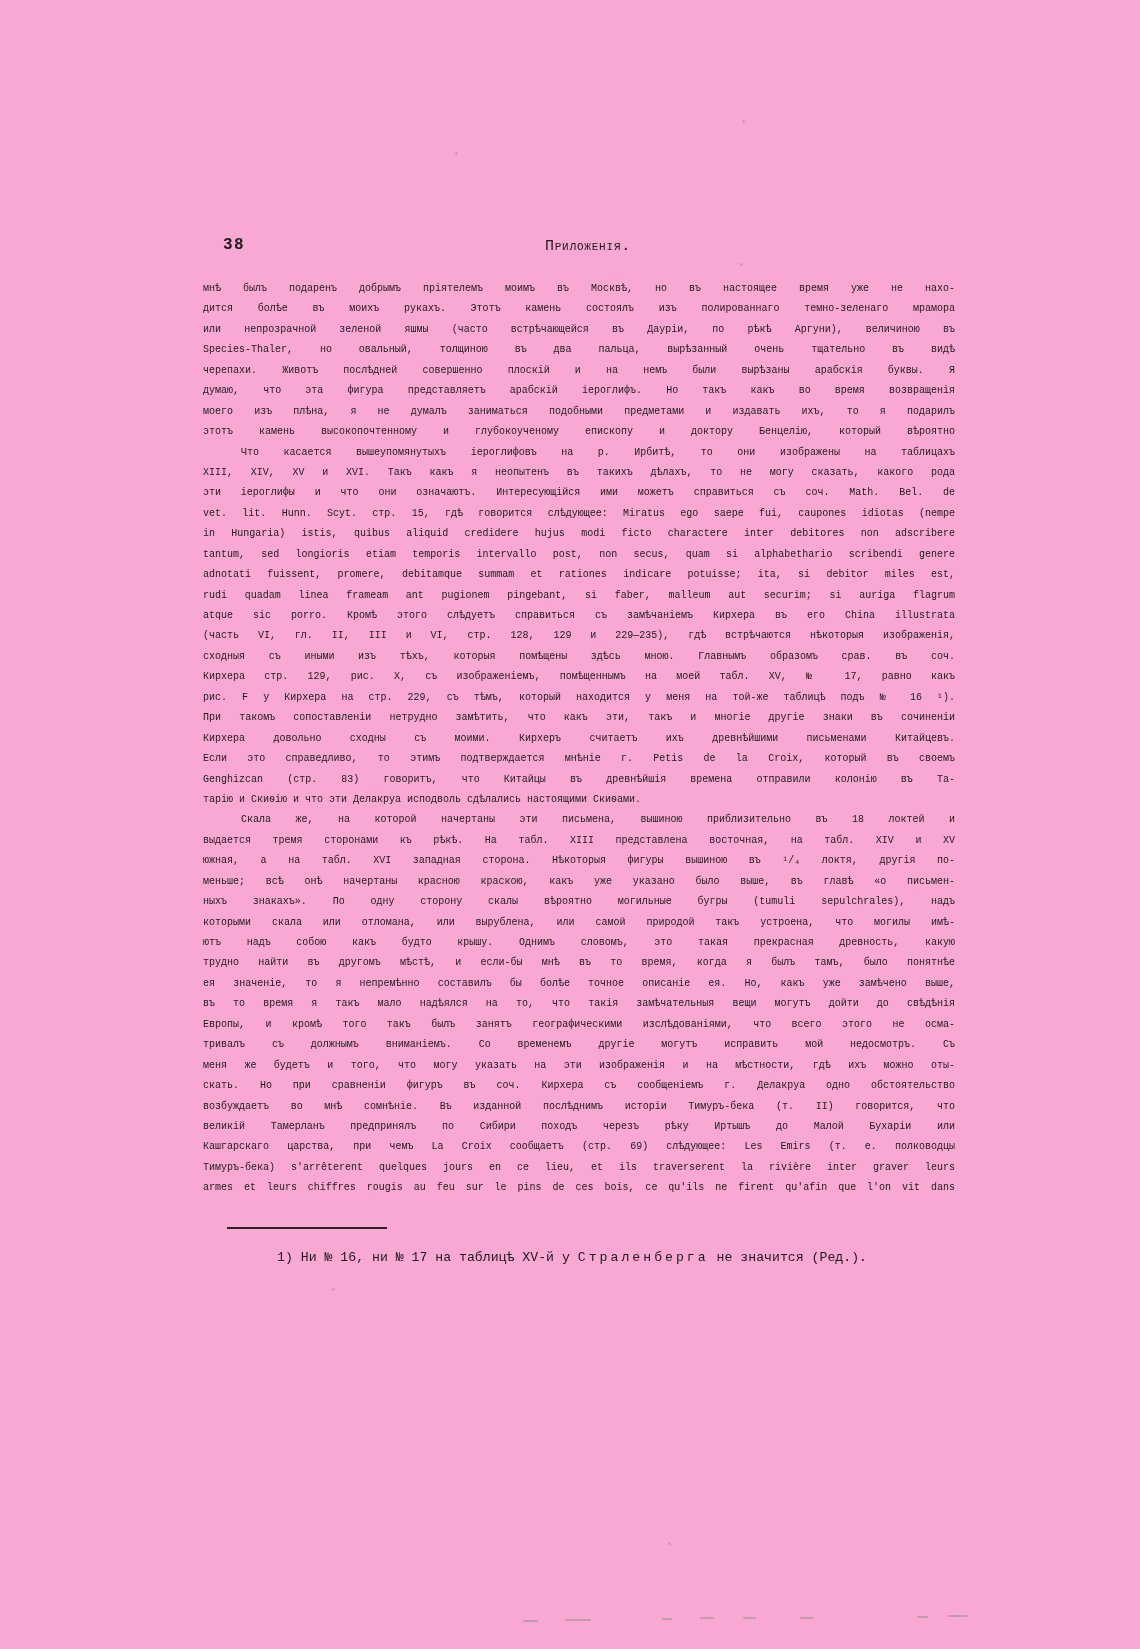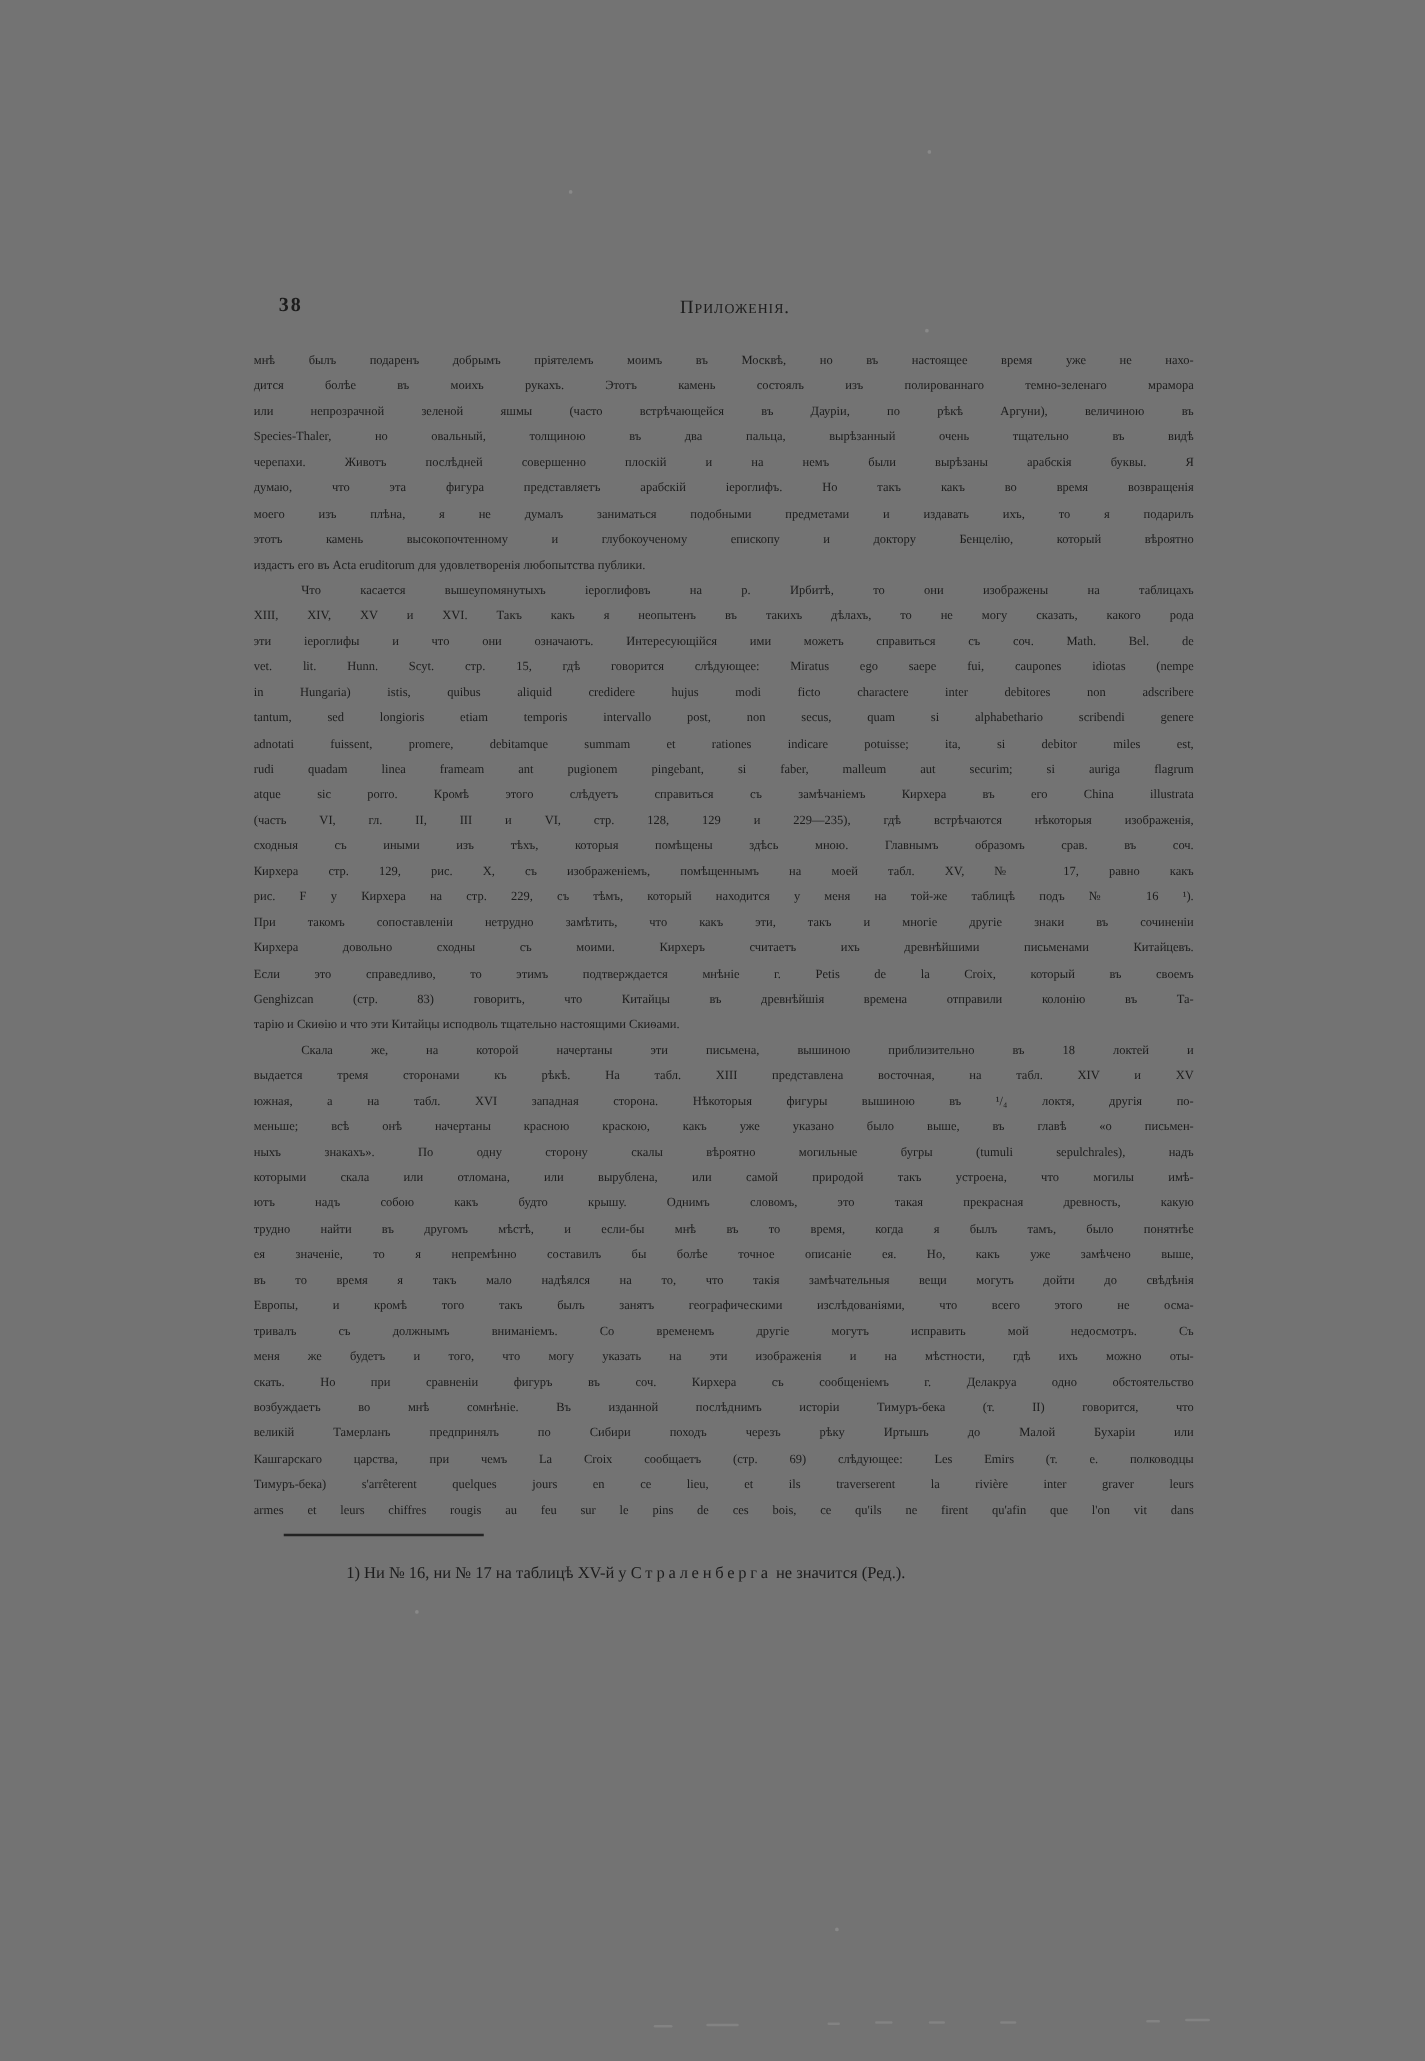--- a/index.html
+++ b/index.html
@@ -4,22 +4,22 @@
 <style>
   html, body {
     margin: 0;
     padding: 0;
     background: #ffffff;
   }
   .page {
     position: relative;
     width: 1140px;
     height: 1649px;
-    background: #737373;
-    font-family: Liberation Serif, serif;
+    background: #f9a8d4;
+    font-family: Liberation Mono, monospace;
     color: #1c1c1c;
     overflow: hidden;
   }
   .header-row {
     position: absolute;
     top: 238px;
     left: 203px;
     width: 752px;
     height: 22px;
   }
@@ -100,39 +100,38 @@
 
   <div class="body-text">
       <div class="line">мнѣ былъ подаренъ добрымъ пріятелемъ моимъ въ Москвѣ, но въ настоящее время уже не нахо-</div>
       <div class="line">дится болѣе въ моихъ рукахъ.  Этотъ камень состоялъ изъ полированнаго темно-зеленаго мрамора</div>
       <div class="line">или непрозрачной зеленой яшмы (часто встрѣчающейся въ Дауріи, по рѣкѣ Аргуни), величиною въ</div>
       <div class="line">Species-Thaler, но овальный, толщиною въ два пальца, вырѣзанный очень тщательно въ видѣ</div>
       <div class="line">черепахи.  Животъ послѣдней совершенно плоскій и на немъ были вырѣзаны арабскія буквы.  Я</div>
       <div class="line">думаю, что эта фигура представляетъ арабскій іероглифъ.  Но такъ какъ во время возвращенія</div>
       <div class="line">моего изъ плѣна, я не думалъ заниматься подобными предметами и издавать ихъ, то я подарилъ</div>
       <div class="line">этотъ камень высокопочтенному и глубокоученому епископу и доктору Бенцелію, который вѣроятно</div>
-      <div class="line last">издастъ его въ Acta eruditorum для удовлетворенія любопытства публики.</div>
       <div class="line indent">Что касается вышеупомянутыхъ іероглифовъ на р. Ирбитѣ, то они изображены на таблицахъ</div>
       <div class="line">XIII, XIV, XV и XVI.  Такъ какъ я неопытенъ въ такихъ дѣлахъ, то не могу сказать, какого рода</div>
       <div class="line">эти іероглифы и что они означаютъ.  Интересующійся ими можетъ справиться съ соч. Math. Bel. de</div>
       <div class="line">vet. lit. Hunn. Scyt. стр. 15, гдѣ говорится слѣдующее: Miratus ego saepe fui, caupones idiotas (nempe</div>
       <div class="line">in Hungaria) istis, quibus aliquid credidere hujus modi ficto charactere inter debitores non adscribere</div>
       <div class="line">tantum, sed longioris etiam temporis intervallo post, non secus, quam si alphabethario scribendi genere</div>
       <div class="line">adnotati fuissent, promere, debitamque summam et rationes indicare potuisse; ita, si debitor miles est,</div>
       <div class="line">rudi quadam linea frameam ant pugionem pingebant, si faber, malleum aut securim; si auriga flagrum</div>
       <div class="line">atque sic porro.  Кромѣ этого слѣдуетъ справиться съ замѣчаніемъ Кирхера въ его China illustrata</div>
       <div class="line">(часть VI, гл. II, III и VI, стр. 128, 129 и 229—235), гдѣ встрѣчаются нѣкоторыя изображенія,</div>
       <div class="line">сходныя съ иными изъ тѣхъ, которыя помѣщены здѣсь мною.  Главнымъ образомъ срав. въ соч.</div>
       <div class="line">Кирхера стр. 129, рис. X, съ изображеніемъ, помѣщеннымъ на моей табл. XV, № 17, равно какъ</div>
       <div class="line">рис. F у Кирхера на стр. 229, съ тѣмъ, который находится у меня на той-же таблицѣ подъ № 16 ¹).</div>
       <div class="line">При такомъ сопоставленіи нетрудно замѣтить, что какъ эти, такъ и многіе другіе знаки въ сочиненіи</div>
       <div class="line">Кирхера довольно сходны съ моими.  Кирхеръ считаетъ ихъ древнѣйшими письменами Китайцевъ.</div>
       <div class="line">Если это справедливо, то этимъ подтверждается мнѣніе г. Petis de la Croix, который въ своемъ</div>
       <div class="line">Genghizcan (стр. 83) говоритъ, что Китайцы въ древнѣйшія времена отправили колонію въ Та-</div>
-      <div class="line last">тарію и Скиѳію и что эти Китайцы исподволь тщательно настоящими Скиѳами.</div>
+      <div class="line last">тарію и Скиѳію и что эти Делакруа исподволь сдѣлались настоящими Скиѳами.</div>
       <div class="line indent">Скала же, на которой начертаны эти письмена, вышиною приблизительно въ 18 локтей и</div>
       <div class="line">выдается тремя сторонами къ рѣкѣ.  На табл. XIII представлена восточная, на табл. XIV и XV</div>
       <div class="line">южная, а на табл. XVI западная сторона.  Нѣкоторыя фигуры вышиною въ ¹/₄ локтя, другія по-</div>
       <div class="line">меньше; всѣ онѣ начертаны красною краскою, какъ уже указано было выше, въ главѣ «о письмен-</div>
       <div class="line">ныхъ знакахъ».  По одну сторону скалы вѣроятно могильные бугры (tumuli sepulchrales), надъ</div>
       <div class="line">которыми скала или отломана, или вырублена, или самой природой такъ устроена, что могилы имѣ-</div>
       <div class="line">ютъ надъ собою какъ будто крышу.  Однимъ словомъ, это такая прекрасная древность, какую</div>
       <div class="line">трудно найти въ другомъ мѣстѣ, и если-бы мнѣ въ то время, когда я былъ тамъ, было понятнѣе</div>
       <div class="line">ея значеніе, то я непремѣнно составилъ бы болѣе точное описаніе ея. Но, какъ уже замѣчено выше,</div>
       <div class="line">въ то время я такъ мало надѣялся на то, что такія замѣчательныя вещи могутъ дойти до свѣдѣнія</div>

